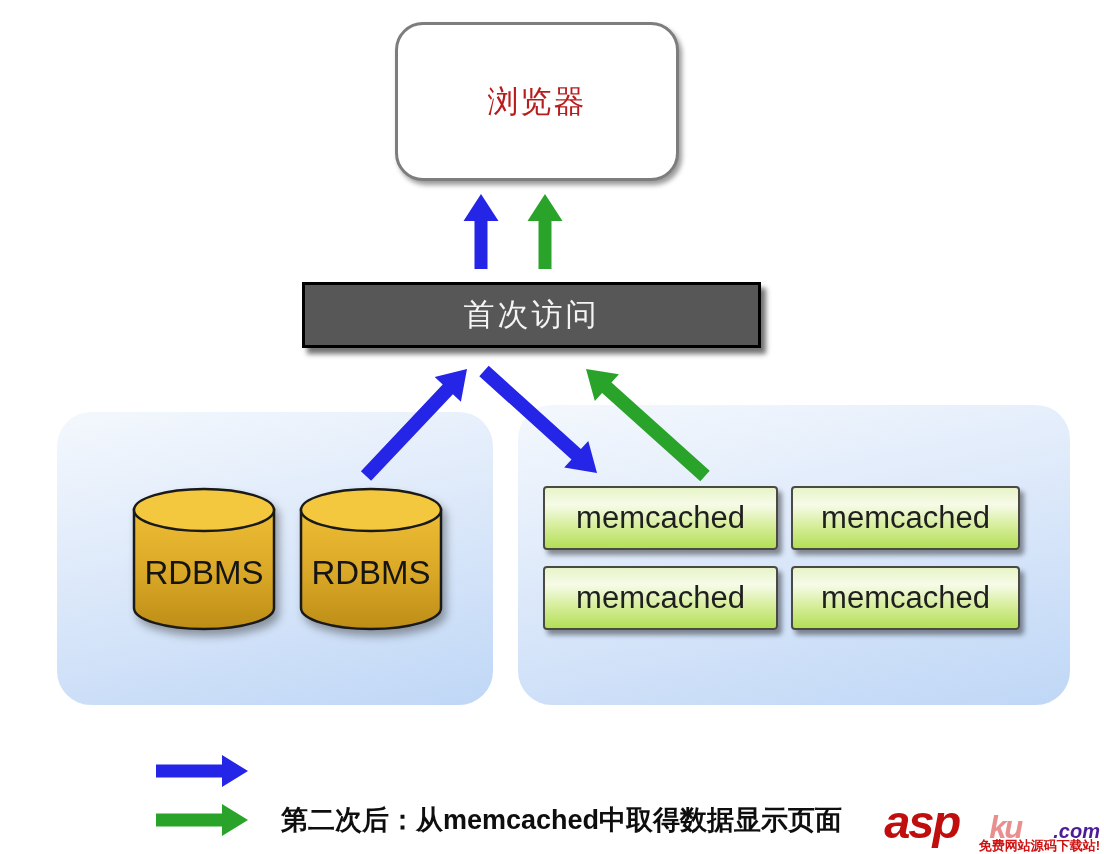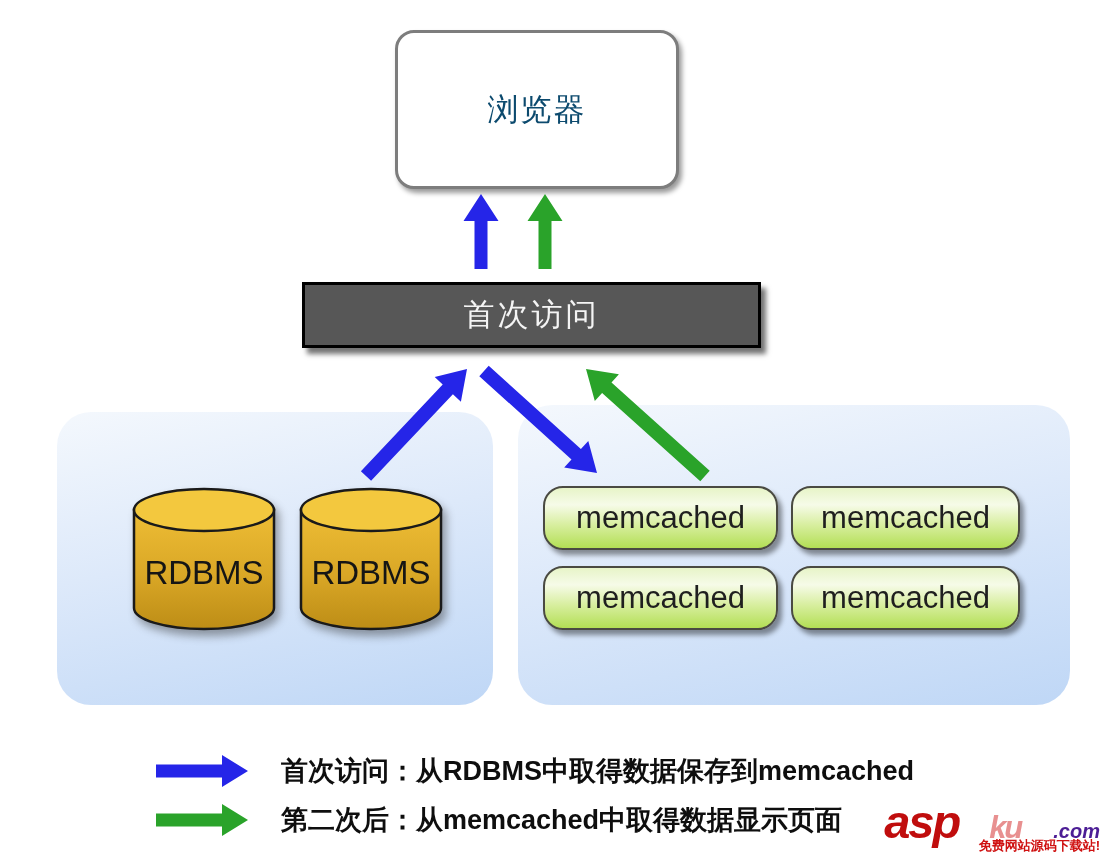--- a/index.html
+++ b/index.html
@@ -2,45 +2,45 @@
 <html><head>
 <meta charset="utf-8">
 <style>
   html,body{margin:0;padding:0;background:#ffffff;}
   #stage{
     position:relative;width:1104px;height:854px;background:#ffffff;overflow:hidden;
     font-family:"Liberation Sans","DejaVu Sans",sans-serif;
   }
   
   .browser-box{
-    position:absolute;left:395px;top:30px;width:278px;height:153px;
-    background:#ffffff;border:3px solid #7d7d7d;border-radius:19px;
+    position:absolute;left:395px;top:22px;width:278px;height:153px;
+    background:#ffffff;border:3px solid #7d7d7d;border-radius:28px;
     box-shadow:3px 4px 5px rgba(0,0,0,.40);
     display:flex;align-items:center;justify-content:center;
-    font-size:31px;color:#0c4a6e;letter-spacing:2px;
+    font-size:31px;color:#b91c1c;letter-spacing:2px;
   }
   .app-box{
     position:absolute;left:302px;top:282px;width:453px;height:60px;
     background:#575757;border:3px solid #000000;
     box-shadow:5px 6px 5px rgba(0,0,0,.55);
     display:flex;align-items:center;justify-content:center;
     font-size:31px;color:#f4f4f4;letter-spacing:3px;
   }
   .panel{
     position:absolute;border-radius:34px;
     background:linear-gradient(168deg,#f4f8fd 0%,#dde9fa 45%,#bfd7f6 100%);
   }
   .panel.left {left:57px; top:412px;width:436px;height:293px;}
   .panel.right{left:518px;top:405px;width:552px;height:300px;}
   .cyl{position:absolute;width:146px;height:150px;filter:drop-shadow(4px 6px 4px rgba(50,50,50,.45));}
   .cyl.c1{left:131px;top:484px;}
   .cyl.c2{left:298px;top:484px;}
   .cyl text{font-family:"Liberation Sans","DejaVu Sans",sans-serif;}
   .mc-box{
-    position:absolute;height:60px;border:2px solid #4a4a42;border-radius:20px;
+    position:absolute;height:60px;border:2px solid #4a4a42;border-radius:4px;
     background:linear-gradient(180deg,#e7f4c8 0%,#f6fbe8 28%,#d7ee9e 62%,#b3df55 100%);
     box-shadow:4px 5px 5px rgba(0,0,0,.42);
     display:flex;align-items:center;justify-content:center;
     font-size:31px;color:#1f1f1f;
   }
   .mc-box.m1{left:543px;top:486px;width:231px;}
   .mc-box.m2{left:791px;top:486px;width:225px;}
   .mc-box.m3{left:543px;top:566px;width:231px;}
   .mc-box.m4{left:791px;top:566px;width:225px;}
   
@@ -115,21 +115,20 @@
   <svg id="arrows" viewBox="0 0 1104 854">
       <path d="M487.5,269.0L487.5,221.0L498.5,221.0L481.0,194.0L463.5,221.0L474.5,221.0L474.5,269.0Z" fill="#2525e8"></path>
       <path d="M551.5,269.0L551.5,221.0L562.5,221.0L545.0,194.0L527.5,221.0L538.5,221.0L538.5,269.0Z" fill="#2aa32a"></path>
       <path d="M371.1,480.8L452.9,394.2L460.9,401.7L467.0,369.0L434.7,377.0L442.7,384.6L360.9,471.2Z" fill="#2525e8"></path>
       <path d="M479.3,376.2L571.5,459.4L564.2,467.6L597.0,473.0L588.3,440.9L580.9,449.0L488.7,365.8Z" fill="#2525e8"></path>
       <path d="M709.7,470.8L611.5,382.5L618.9,374.3L586.0,369.0L594.8,401.1L602.1,392.9L700.3,481.2Z" fill="#2aa32a"></path>
       <path d="M156.0,777.5L222.0,777.5L222.0,787.0L248.0,771.0L222.0,755.0L222.0,764.5L156.0,764.5Z" fill="#2525e8"></path>
       <path d="M156.0,826.5L222.0,826.5L222.0,836.0L248.0,820.0L222.0,804.0L222.0,813.5L156.0,813.5Z" fill="#2aa32a"></path>
     </svg>
 
-  <div class="legend-label l1">首次访问：从RDBMS中取得数据保存到memcached</div>
   <div class="legend-label l2">第二次后：从memcached中取得数据显示页面</div>
 
   <div class="watermark">
     <div class="wm-brand">
       <span class="wm-asp">asp</span>
       <span class="wm-ku">ku</span>
       <span class="wm-com">.com</span>
     </div>
     <div class="wm-tagline">免费网站源码下载站!</div>
   </div>

